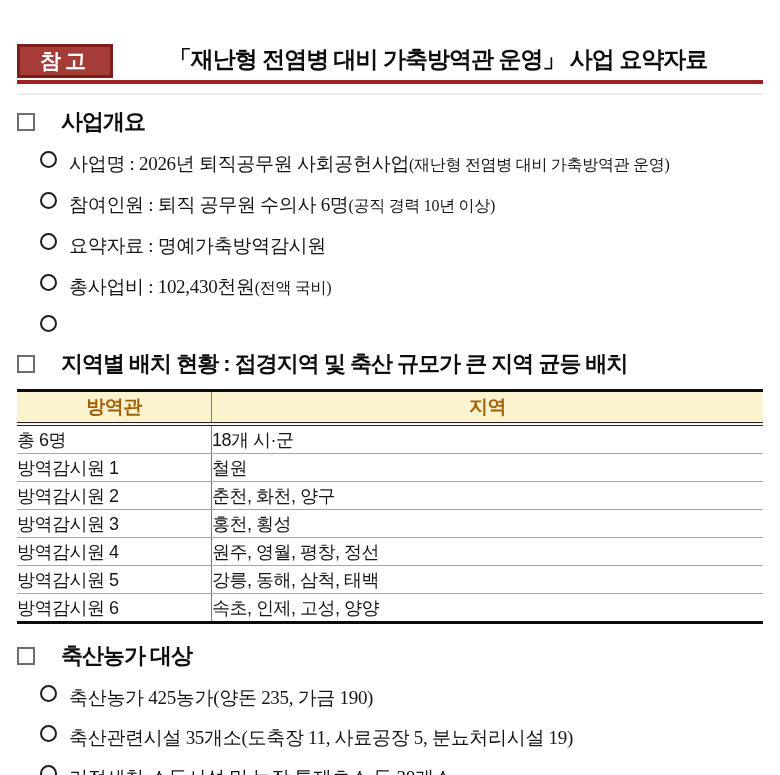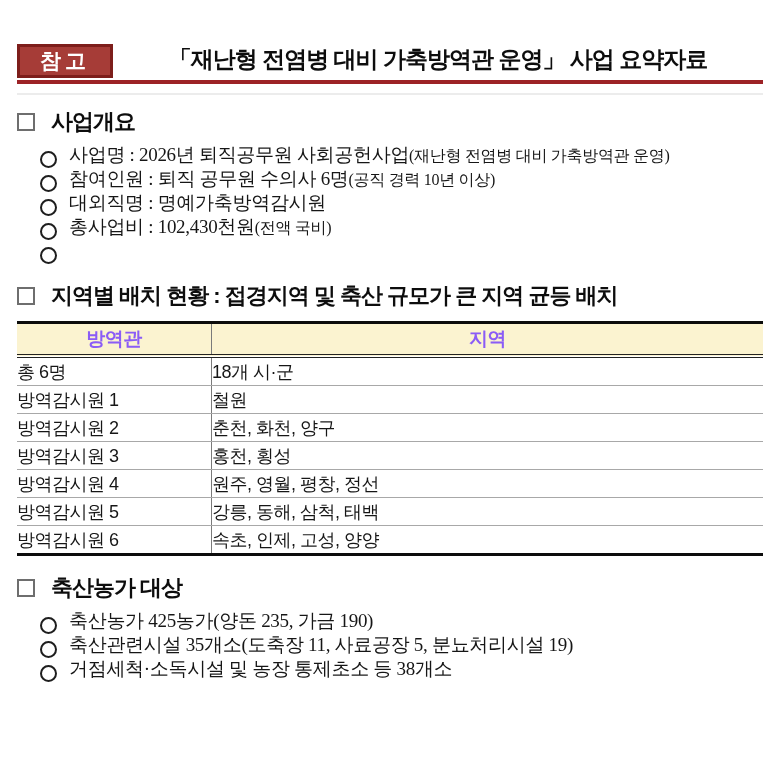--- a/index.html
+++ b/index.html
@@ -21,48 +21,48 @@
     letter-spacing:4px;
   }
   .title{
     flex:1;display:flex;align-items:center;justify-content:center;
     font-weight:bold;font-size:23px;letter-spacing:-1px;color:#0d0d0d;
     white-space:nowrap;
   }
   .faintline{height:2px;background:#ececec;margin-top:9px;}
   
   .sec-head{
-    margin-top:12px;display:flex;align-items:center;gap:16px;
+    margin-top:12px;display:flex;align-items:center;gap:26px;
     font-weight:bold;font-size:22px;letter-spacing:-1px;color:#0d0d0d;
     white-space:nowrap;
   }
   .sq{flex:0 0 auto;width:14px;height:14px;border:2px solid #6e6e6e;background:#fff;}
   
   .blist{margin:7px 0 0 23px;}
   .brow{display:flex;align-items:flex-start;}
   .circ{
     flex:0 0 auto;width:13px;height:13px;border:2px solid #1e1e1e;border-radius:50%;
     margin:7px 12px 0 0;background:#fff;box-sizing:content-box;
   }
   .btext{
     font-family:"Liberation Serif","DejaVu Serif",serif;
-    font-size:19px;line-height:22px;letter-spacing:-0.3px;color:#161616;
+    font-size:19px;line-height:40px;letter-spacing:-0.3px;color:#161616;
     white-space:nowrap;
   }
   .small{font-size:16px;}
   .line2{padding-left:124px;}
   
   .tbl{
     width:746px;margin-top:10px;border-collapse:collapse;table-layout:fixed;
     border-top:3px solid #0c0c0c;border-bottom:3px solid #0c0c0c;
     font-family:"Liberation Sans",sans-serif;
   }
   .tbl th{
     height:30px;background:#FBF3D0;font-size:19px;font-weight:bold;
-    border-bottom:4px double #222;text-align:center;padding:0;color:#8b5cf6;
+    border-bottom:4px double #222;text-align:center;padding:0;color:#a16207;
     letter-spacing:-0.5px;
   }
   .tbl td{
     height:27px;font-size:18px;padding:0;
     border-bottom:1px solid #a8a8a8;color:#161616;letter-spacing:-0.5px;
   }
   .tbl tr:last-child td{border-bottom:none;}
   .c1{width:26%;border-right:1px solid #7a7a7a;}
   .sec-gap{margin-top:17px;}
 </style>
@@ -86,21 +86,21 @@
     <div class="brow">
       <span class="circ"></span>
       <div class="btext"><span>사업명 : 2026년 퇴직공무원 사회공헌사업</span><span class="small">(재난형 전염병 대비 가축방역관 운영)</span></div>
     </div>
     <div class="brow">
       <span class="circ"></span>
       <div class="btext"><span>참여인원 : 퇴직 공무원 수의사 6명</span><span class="small">(공직 경력 10년 이상)</span></div>
     </div>
     <div class="brow">
       <span class="circ"></span>
-      <div class="btext"><span>대외직명 : 명예가축방역감시원</span><span class="small"></span></div>
+      <div class="btext"><span>요약자료 : 명예가축방역감시원</span><span class="small"></span></div>
     </div>
     <div class="brow">
       <span class="circ"></span>
       <div class="btext"><span>총사업비 : 102,430천원</span><span class="small">(전액 국비)</span></div>
     </div>
     <div class="brow">
       <span class="circ"></span>
     </div>
   </div>
 

